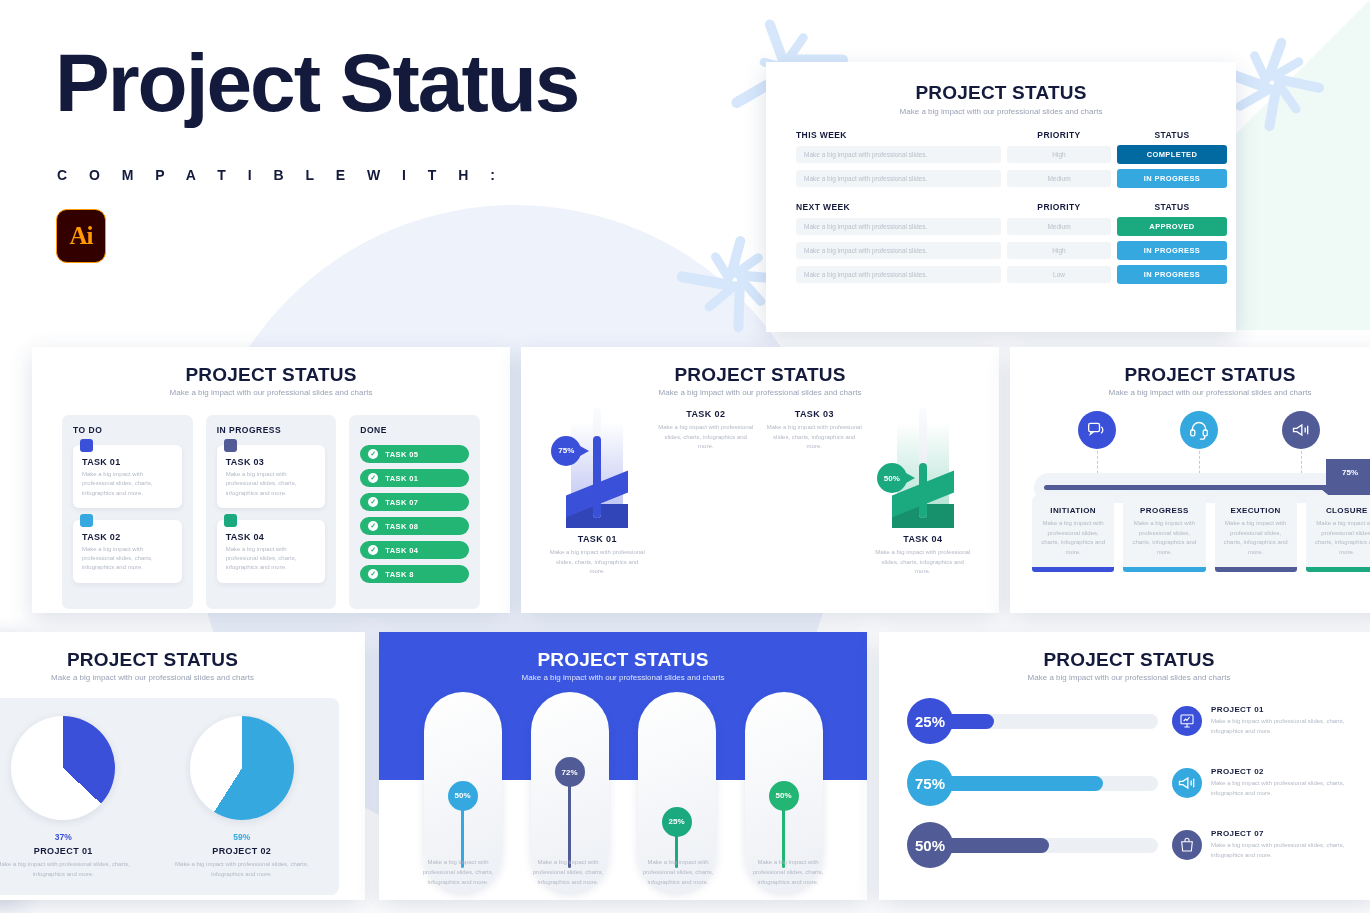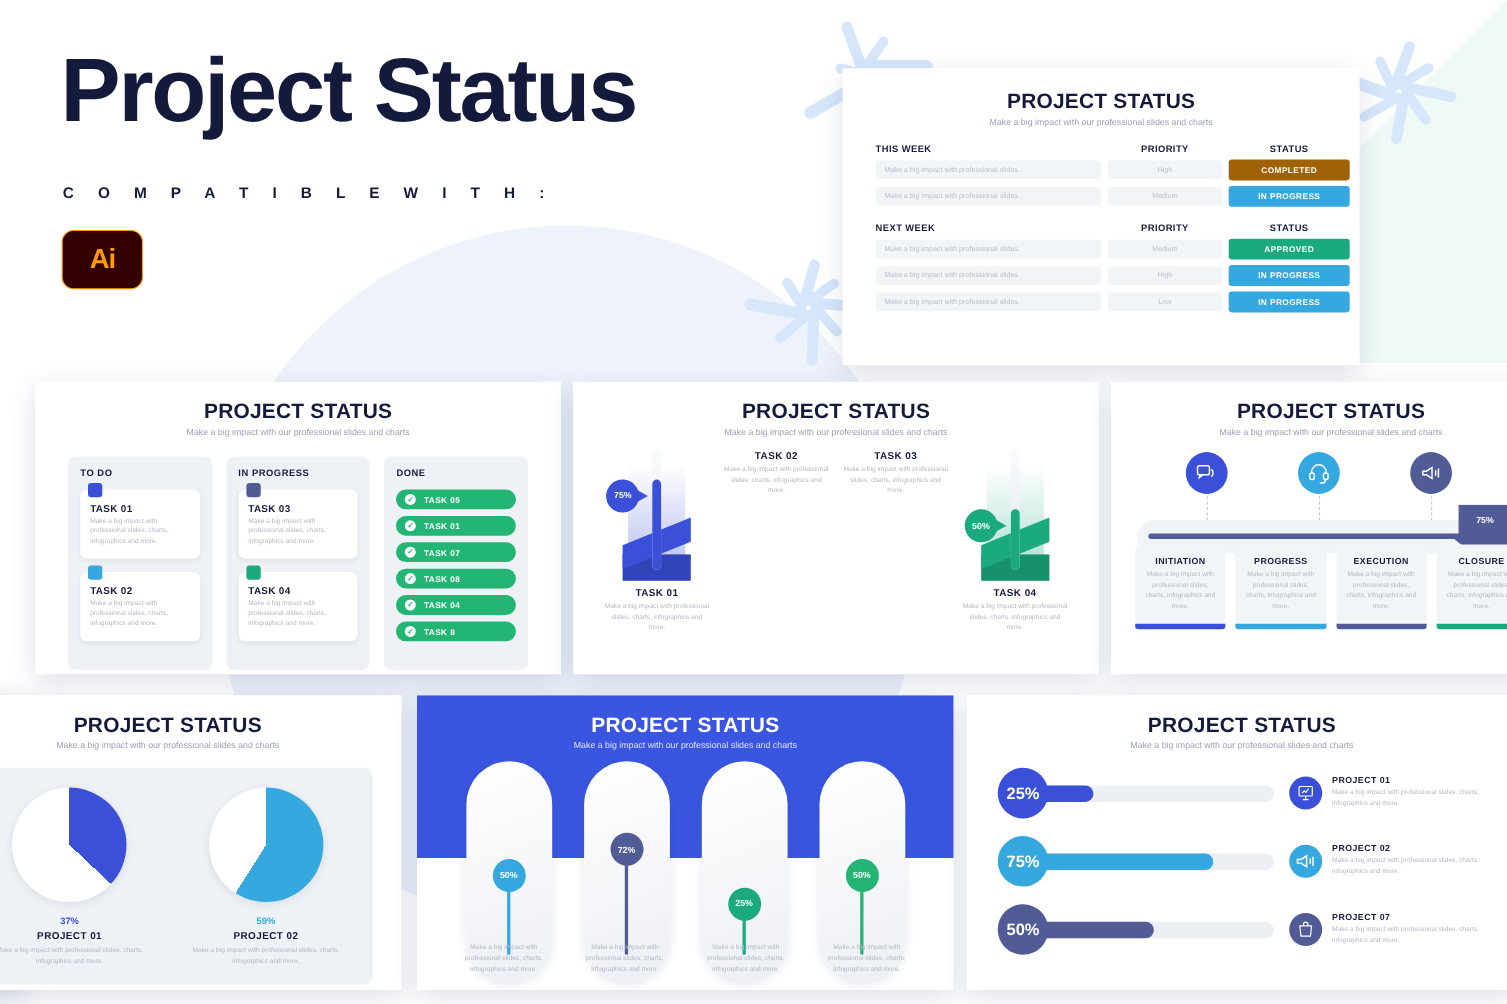--- a/index.html
+++ b/index.html
@@ -31,24 +31,24 @@
     position:absolute; left:55px; top:42px; z-index:4;
     font-size:82px; font-weight:bold; color:#141a3c; letter-spacing:-2px;
     line-height:1;
   }
   .compat {
     position:absolute; left:57px; top:167px; z-index:4;
     font-size:14px; font-weight:bold; color:#141a3c; letter-spacing:9px;
   }
   .ai-logo {
     position:absolute; left:56px; top:209px; z-index:4;
-    width:74px; height:54px; border-radius:11px;
+    width:50px; height:54px; border-radius:11px;
     background:#330000; border:1px solid #ff9a00;
     display:flex; align-items:center; justify-content:center;
-    color:#ff9a00; font-size:25px; font-weight:bold; letter-spacing:-1px;
+    color:#ff9a00; font-size:25px; font-weight:bold; letter-spacing:-1px;font-family:Liberation Serif, serif;
   }
   
   .card {
     position:absolute; background:#ffffff; z-index:3;
     box-shadow: 0 7px 22px rgba(40,60,110,.16);
     overflow:hidden;
   }
   .c-title { text-align:center; font-weight:bold; color:#141a3c; letter-spacing:.2px; }
   .c-sub   { text-align:center; color:#9aa2b4; }
   
@@ -263,21 +263,21 @@
           <div class="tsta thead">STATUS</div>
         </div>
         <div class="trow">
           <div class="tdesc">
             <div class="cell">Make a big impact with professional slides.</div>
           </div>
           <div class="tpri">
             <div class="cell ctr">High</div>
           </div>
           <div class="tsta">
-            <div class="badge" style="background: #a16207;">COMPLETED</div>
+            <div class="badge" style="background: #0369a1;">COMPLETED</div>
           </div>
         </div>
         <div class="trow">
           <div class="tdesc">
             <div class="cell">Make a big impact with professional slides.</div>
           </div>
           <div class="tpri">
             <div class="cell ctr">Medium</div>
           </div>
           <div class="tsta">

